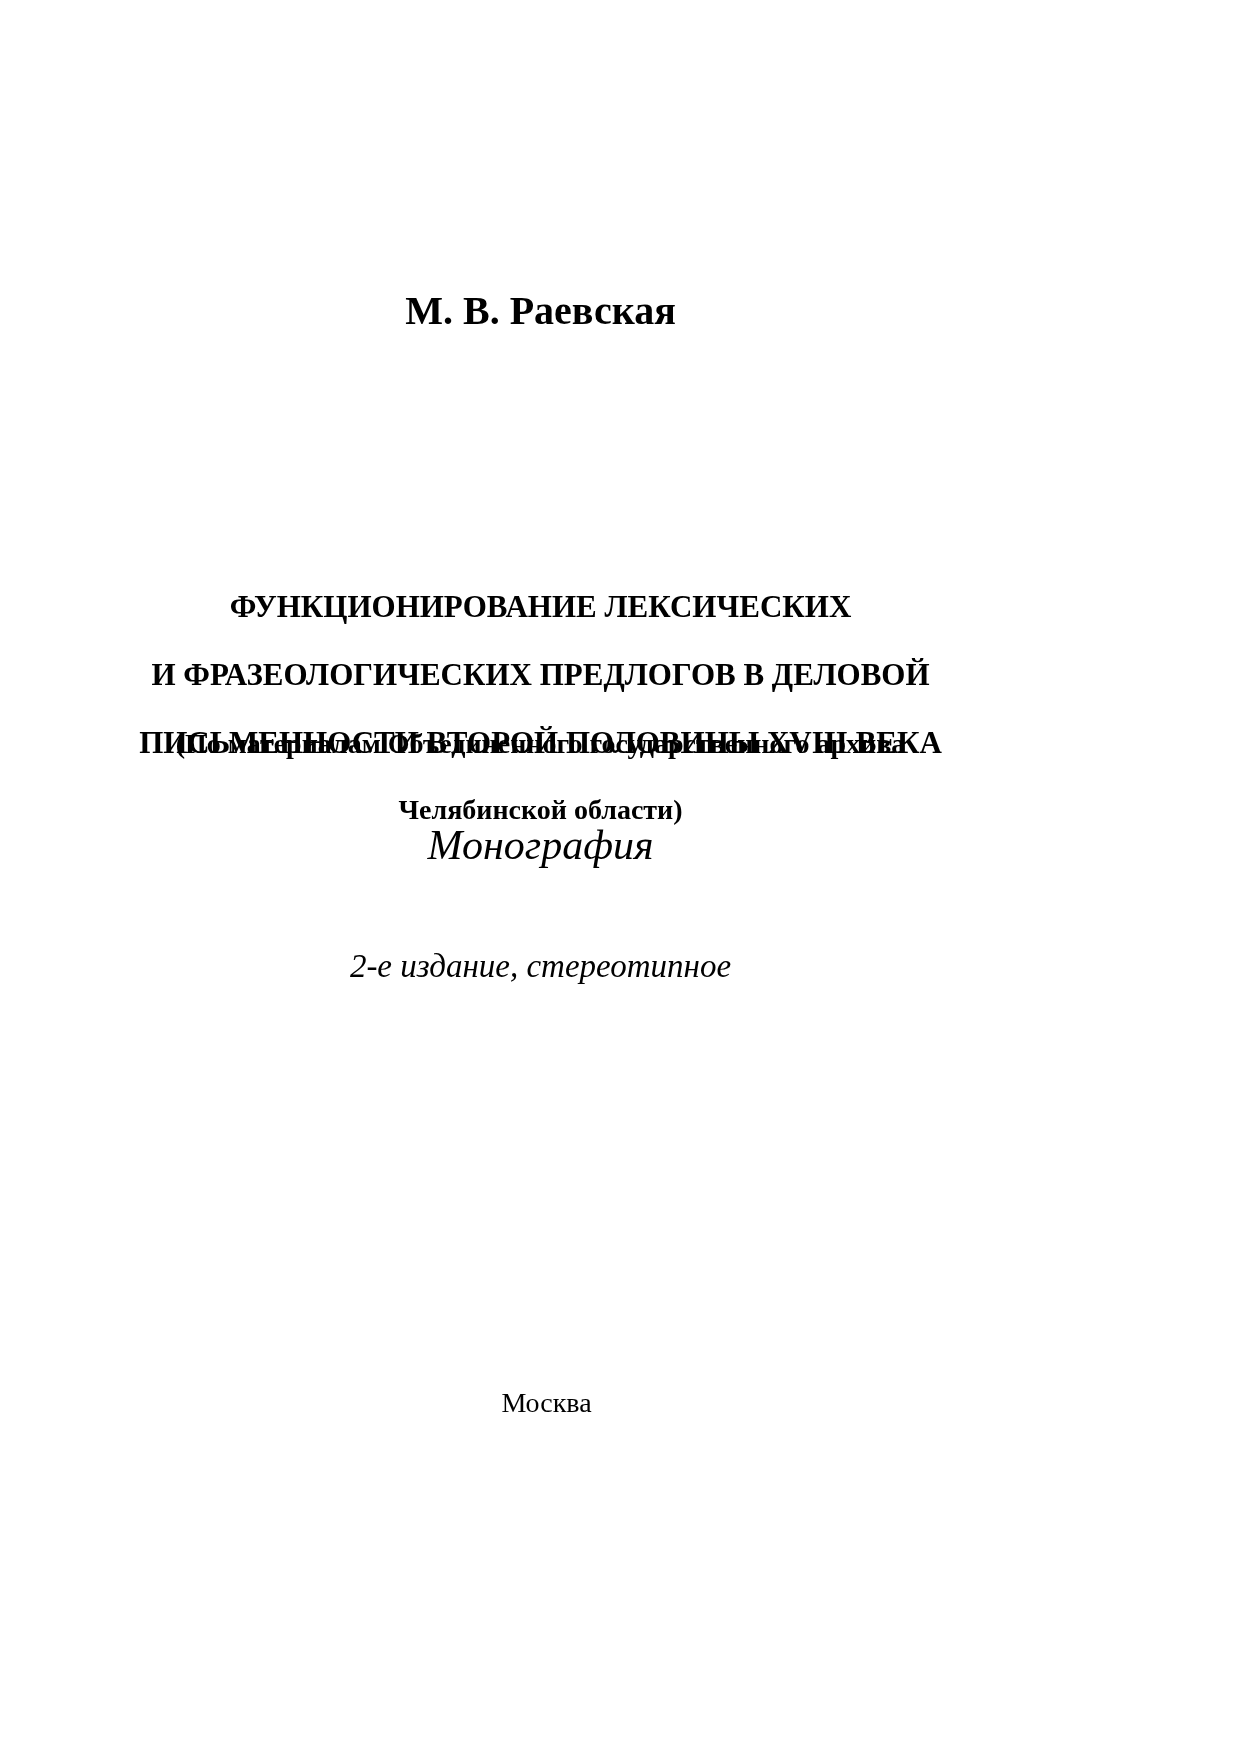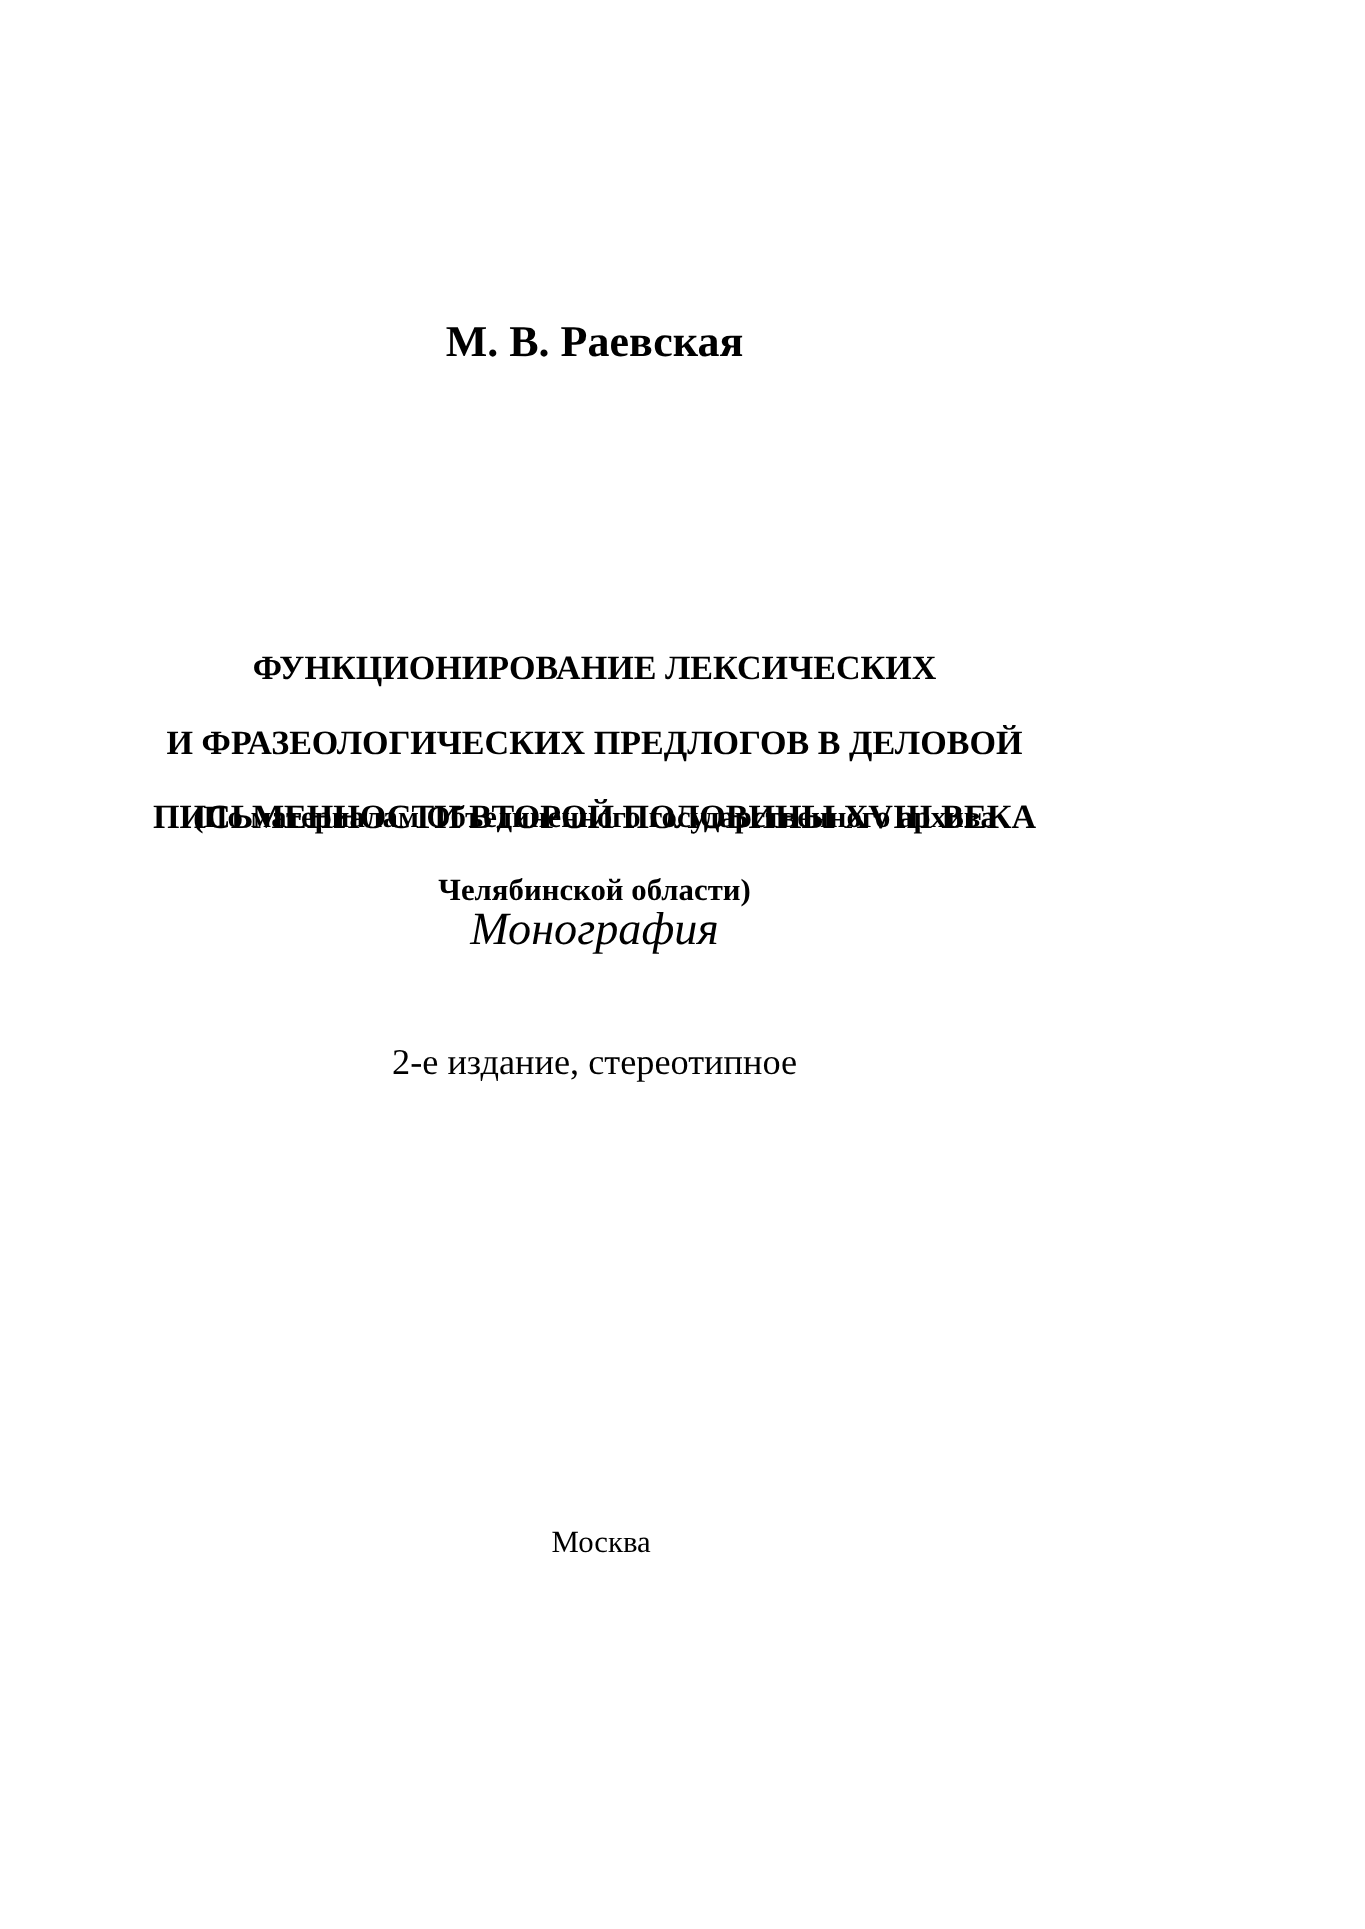--- a/index.html
+++ b/index.html
@@ -50,20 +50,21 @@
   .genre {
     top: 798px;
     font-size: 42px;
     font-style: italic;
     line-height: 40px;
     margin-top: 27px;
   }
   .edition {
     top: 946px;
     font-size: 33px;
+    font-style: italic;
     line-height: 40px;
     text-align: center;
   }
   .imprint {
     top: 1352px;
     font-size: 28px;
     line-height: 34px;
   }
   .imprint .line {
     display: block;

